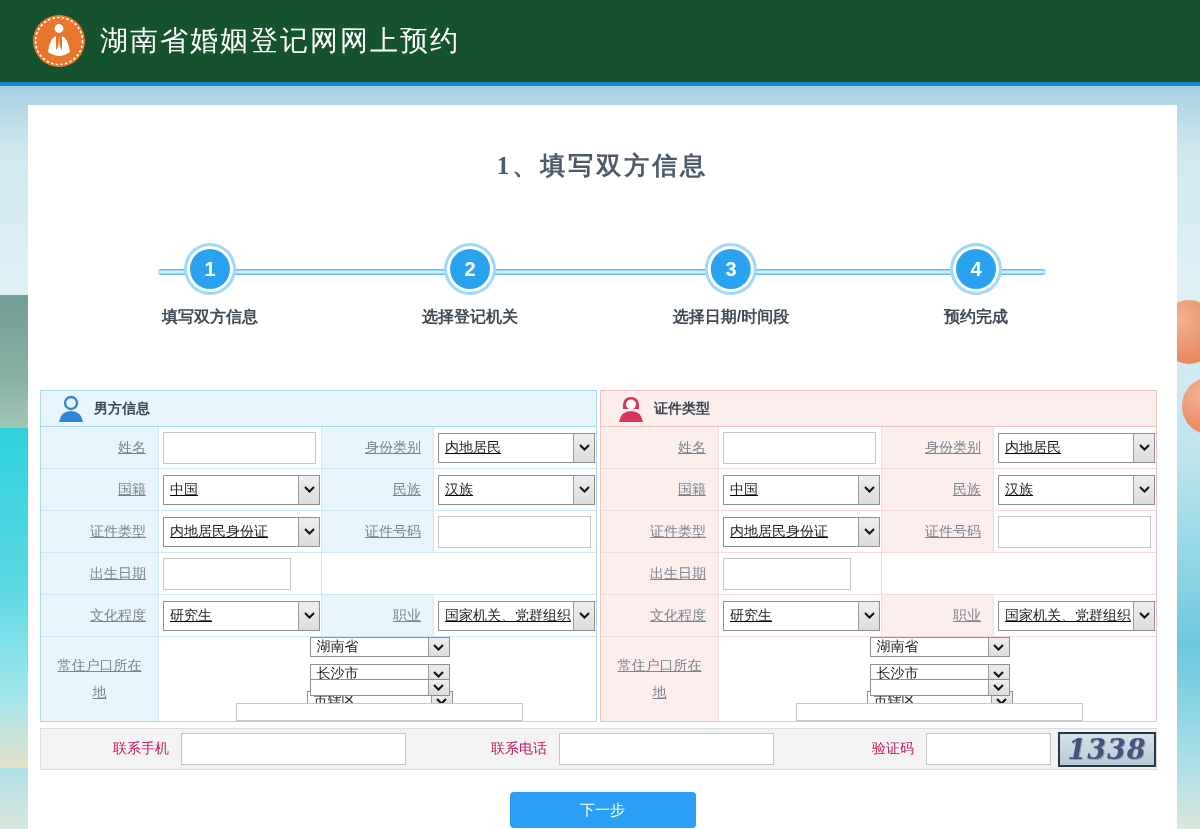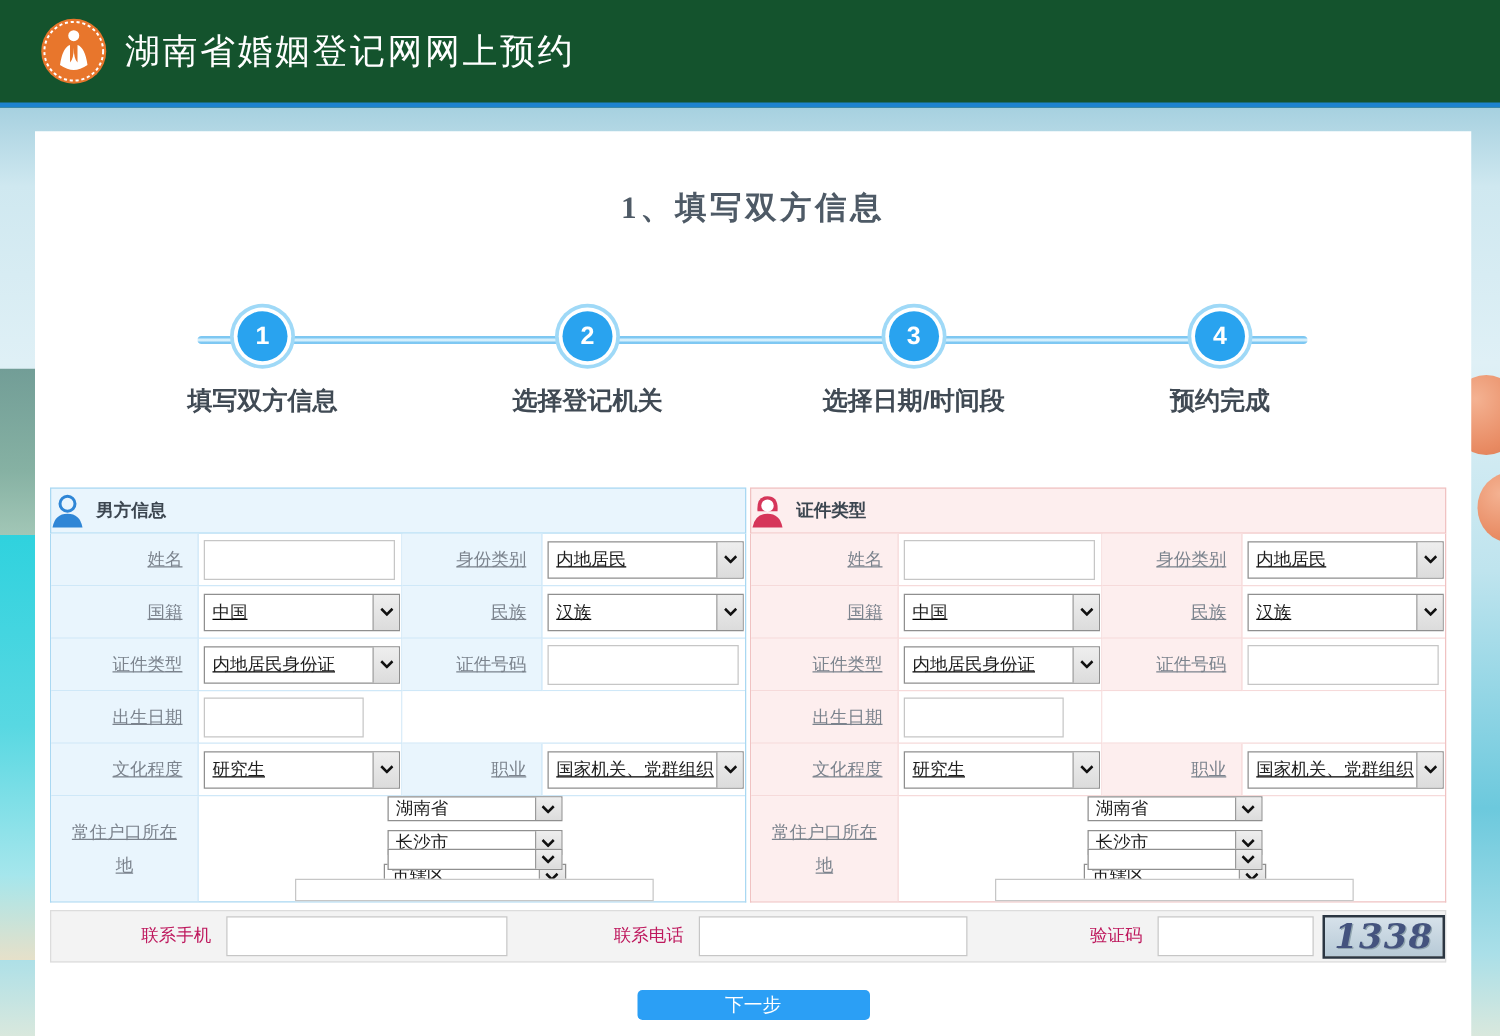--- a/index.html
+++ b/index.html
@@ -34,27 +34,27 @@
 
   .steps { position:absolute; top:130px; left:0; width:100%; height:110px; }
   .steps-line { position:absolute; top:34px; left:130px; width:888px; height:6px;
     background:linear-gradient(180deg,#49b0ec 0%,#d9f1fd 45%,#d9f1fd 55%,#49b0ec 100%);
     border-radius:3px; }
   .step { position:absolute; top:14px; transform:translateX(-50%);
     display:flex; flex-direction:column; align-items:center; }
   .step-circle { width:40px; height:40px; border-radius:50%; background:#29a3ef;
     color:#fff; font-weight:bold; font-size:20px; display:flex; align-items:center;
     justify-content:center; box-shadow:0 0 0 3px #ffffff,0 0 0 6px #9fd9f7; z-index:1; }
-  .step-label { margin-top:18px; font-size:20px; font-weight:bold; color:#404a54; white-space:nowrap; }
+  .step-label { margin-top:18px; font-size:16px; font-weight:bold; color:#404a54; white-space:nowrap; }
 
   .panel { position:absolute; top:285px; width:557px; font-size:14px; }
   .panel.male   { left:12px;  --line:#cfe8f8; --cellbg:#e9f5fd; --bd:#a9d8f2; }
   .panel.female { left:572px; --line:#f6dada; --cellbg:#fdeeee; --bd:#f0c2c2; }
   .panel-header { height:37px; background:var(--cellbg); border:1px solid var(--bd);
-    display:flex; align-items:center; padding-left:0; gap:10px; }
+    display:flex; align-items:center; padding-left:17px; gap:10px; }
   .panel-title { font-weight:bold; color:#3c4650; font-size:14px; }
   .pgrid { display:grid; grid-template-columns:118px 163px 112px 1fr;
     border:1px solid var(--bd); border-top:none; background:#fff; }
   .cell { min-height:42px; display:flex; align-items:center;
     border-bottom:1px solid var(--line); border-right:1px solid var(--line);text-decoration:underline; }
   .cell.last { border-right:none; }
   .cell.bottom { border-bottom:none; }
   .cell.label { background:var(--cellbg); justify-content:flex-end; padding-right:12px;
     color:#7b838d; text-align:right; }
   .cell.label.tall { height:84px; justify-content:center; text-align:center;
@@ -85,21 +85,21 @@
     align-items:center; font-size:14px; }
   .contact .c-label { text-align:right; padding-right:12px; color:#be185d; }
   .contact .text-input { width:95%; }
   .captcha { width:98px; height:35px; margin-right:2px; justify-self:end;
     background:linear-gradient(180deg,#d6e1ea,#b7cad7);
     border:2px solid #2b3642; display:flex; align-items:center; justify-content:center;
     font-family:"DejaVu Serif","Liberation Serif",serif; font-style:italic; font-weight:bold;
     font-size:27px; color:#44537e; letter-spacing:1px; text-shadow:1px 1px 0 #90a4ae; }
 
   .next-btn { position:absolute; top:687px; left:50%; transform:translateX(-50%);
-    width:186px; height:24px; background:#2b9ff5; border:none; border-radius:4px;
+    width:186px; height:36px; background:#2b9ff5; border:none; border-radius:4px;
     color:#fff; font-size:15px; font-family:inherit; cursor:pointer; }
 </style>
 </head>
 <body>
 
 <div class="bg-tree"></div>
 <div class="bg-water"></div>
 <div class="bg-balloon b1"></div>
 <div class="bg-balloon b2"></div>
 

